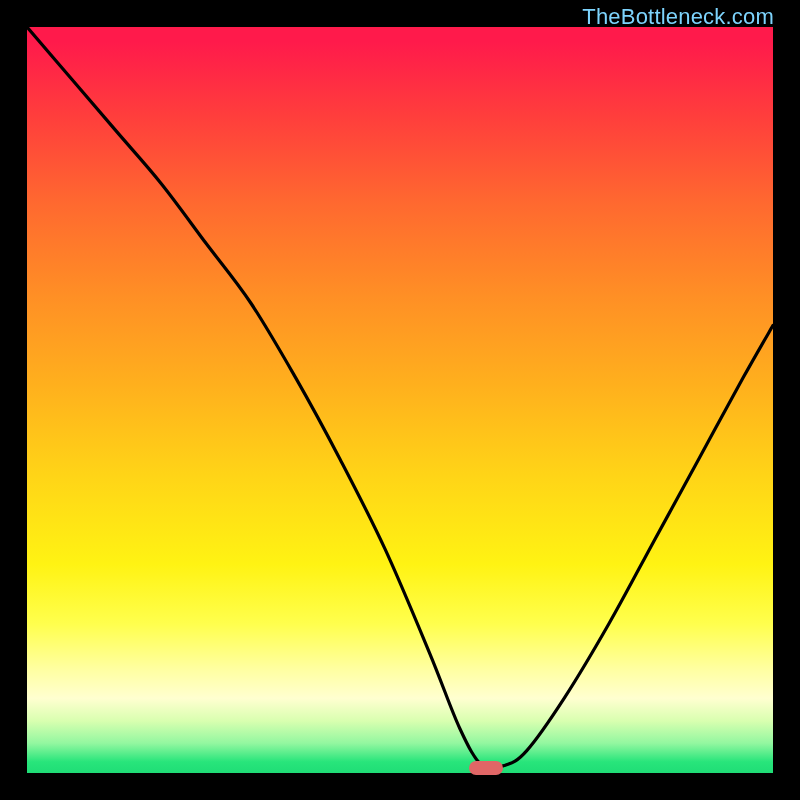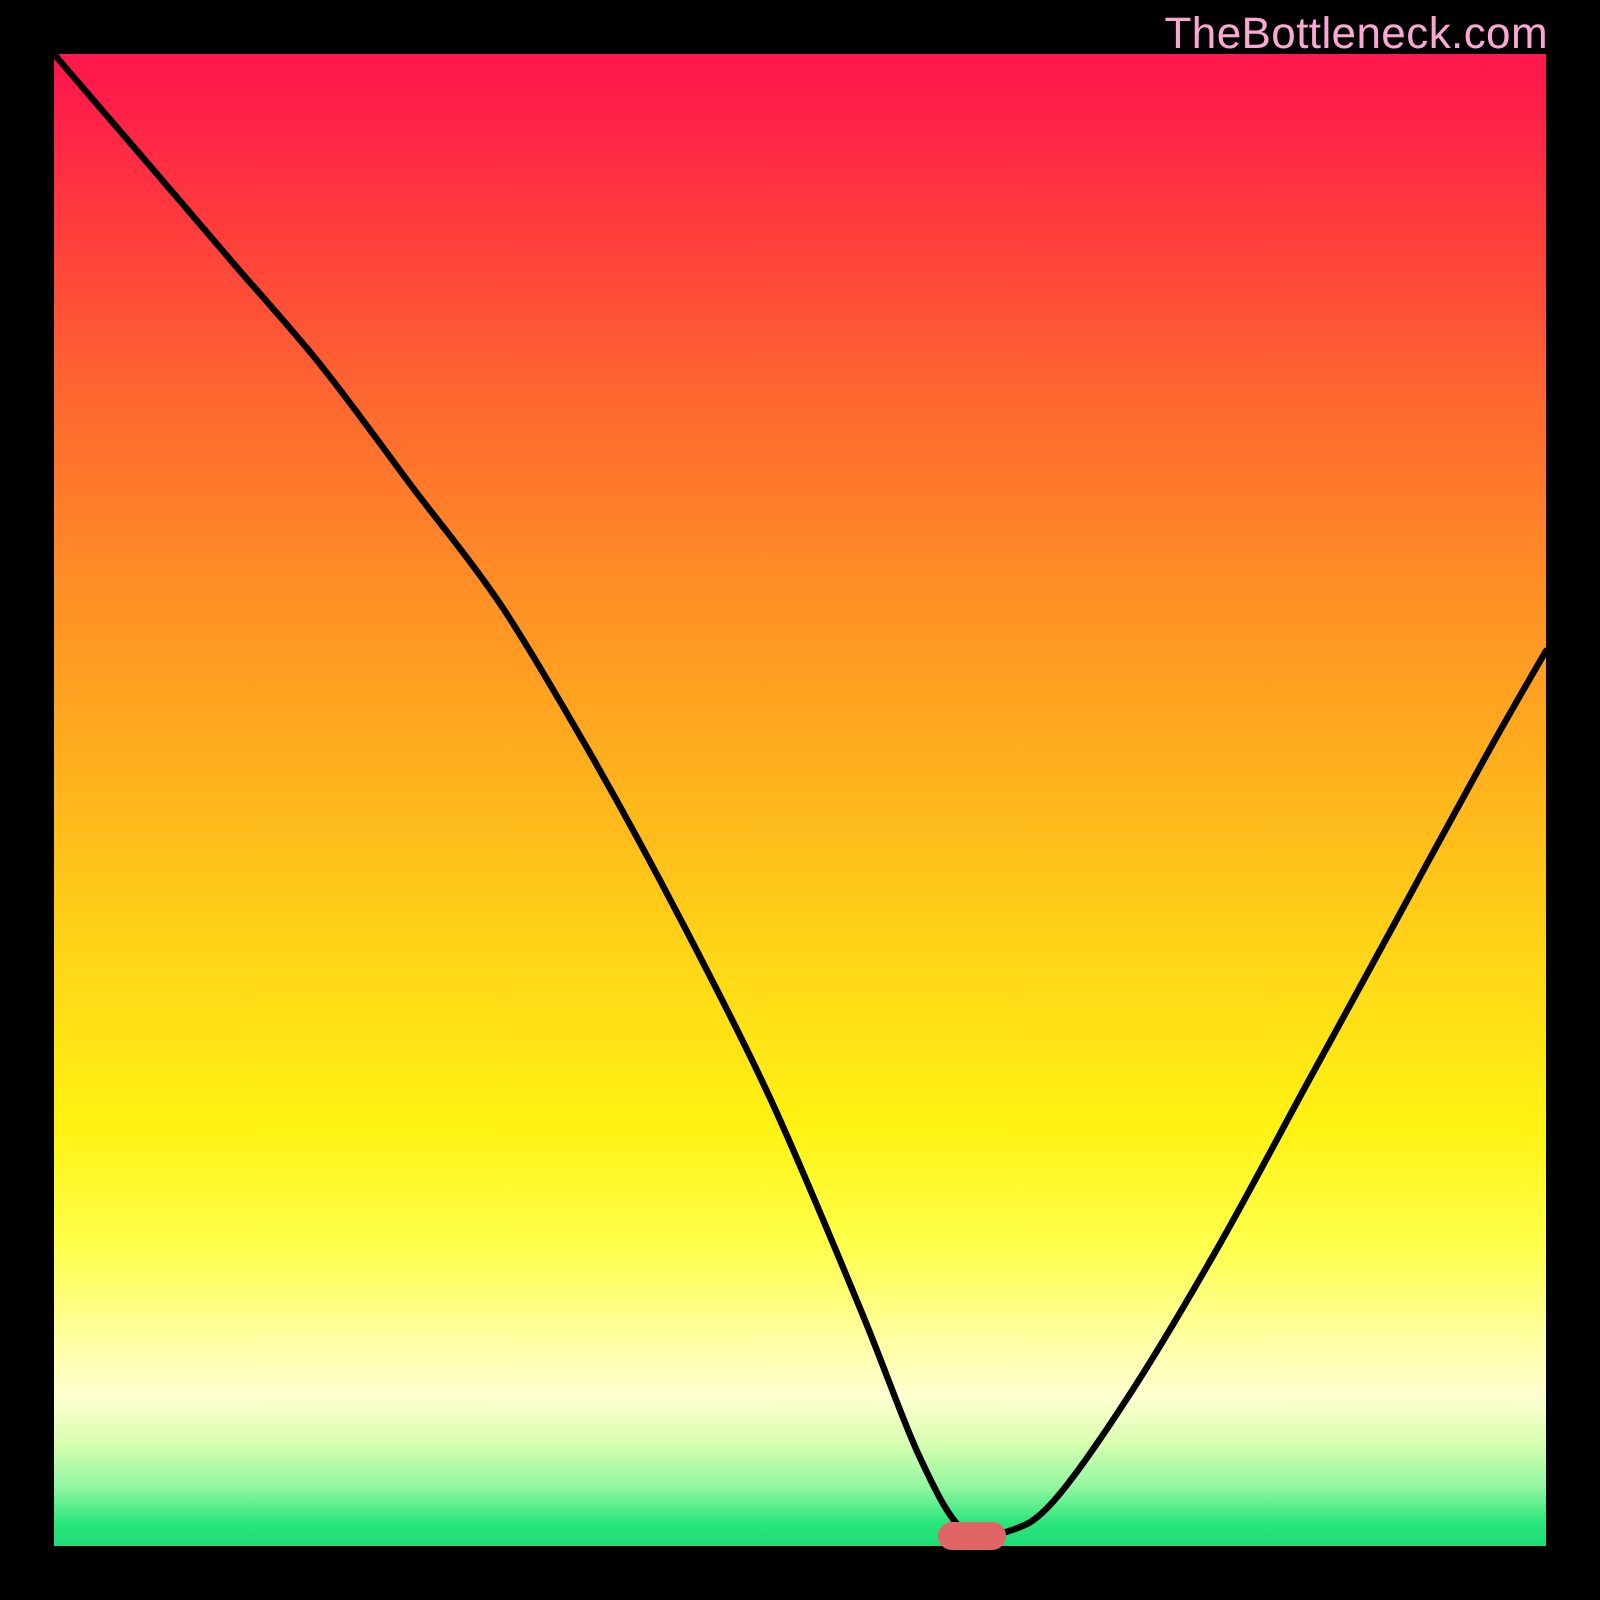--- a/index.html
+++ b/index.html
@@ -49,21 +49,21 @@
   }
   .marker {
     position: absolute;
     background: #E06666;
     border-radius: 8px;
   }
   .watermark {
     position: absolute;
     top: 4px;
     right: 26px;
-    color: #f9a8d4;
+    color: #7dd3fc;
     font-family: Arial, Helvetica, sans-serif;
     font-size: 22px;
     letter-spacing: 0.2px;
   }
 </style>
 </head>
 <body>
 
 <div class="stage">
   <div class="watermark">TheBottleneck.com</div>

